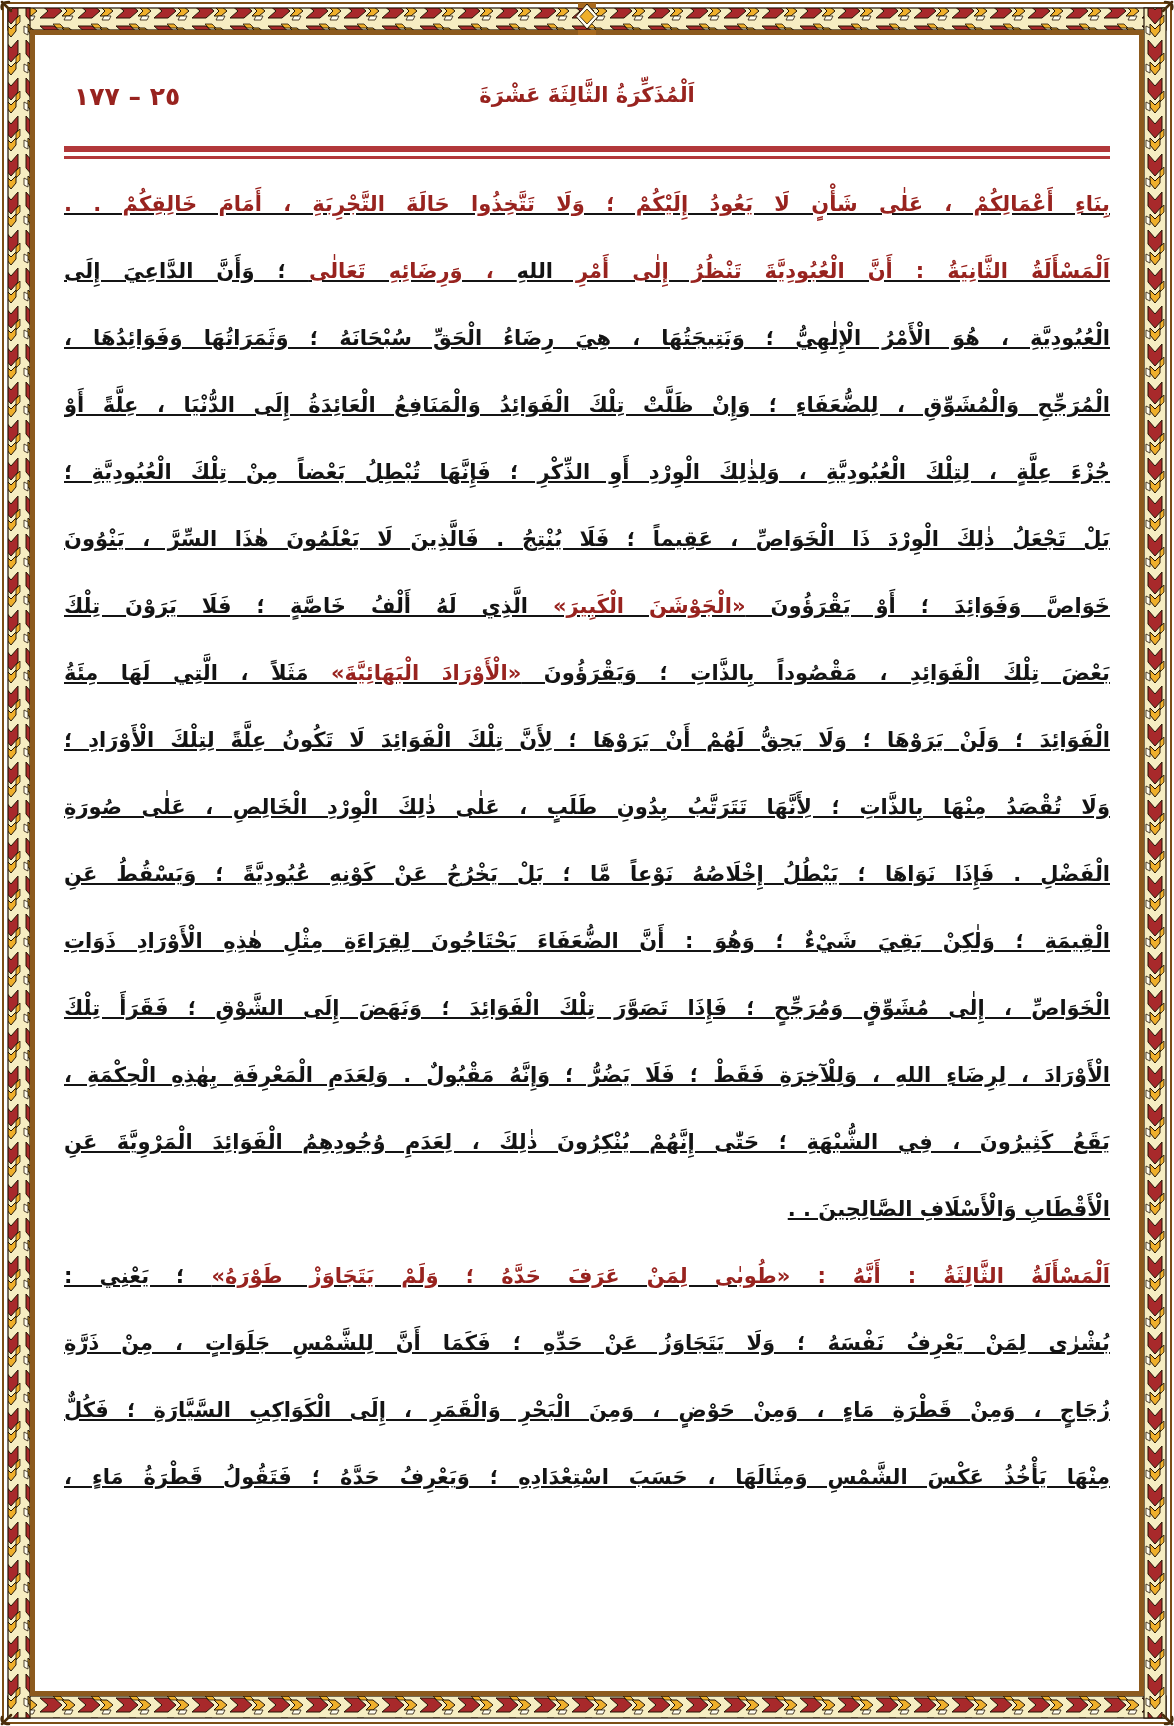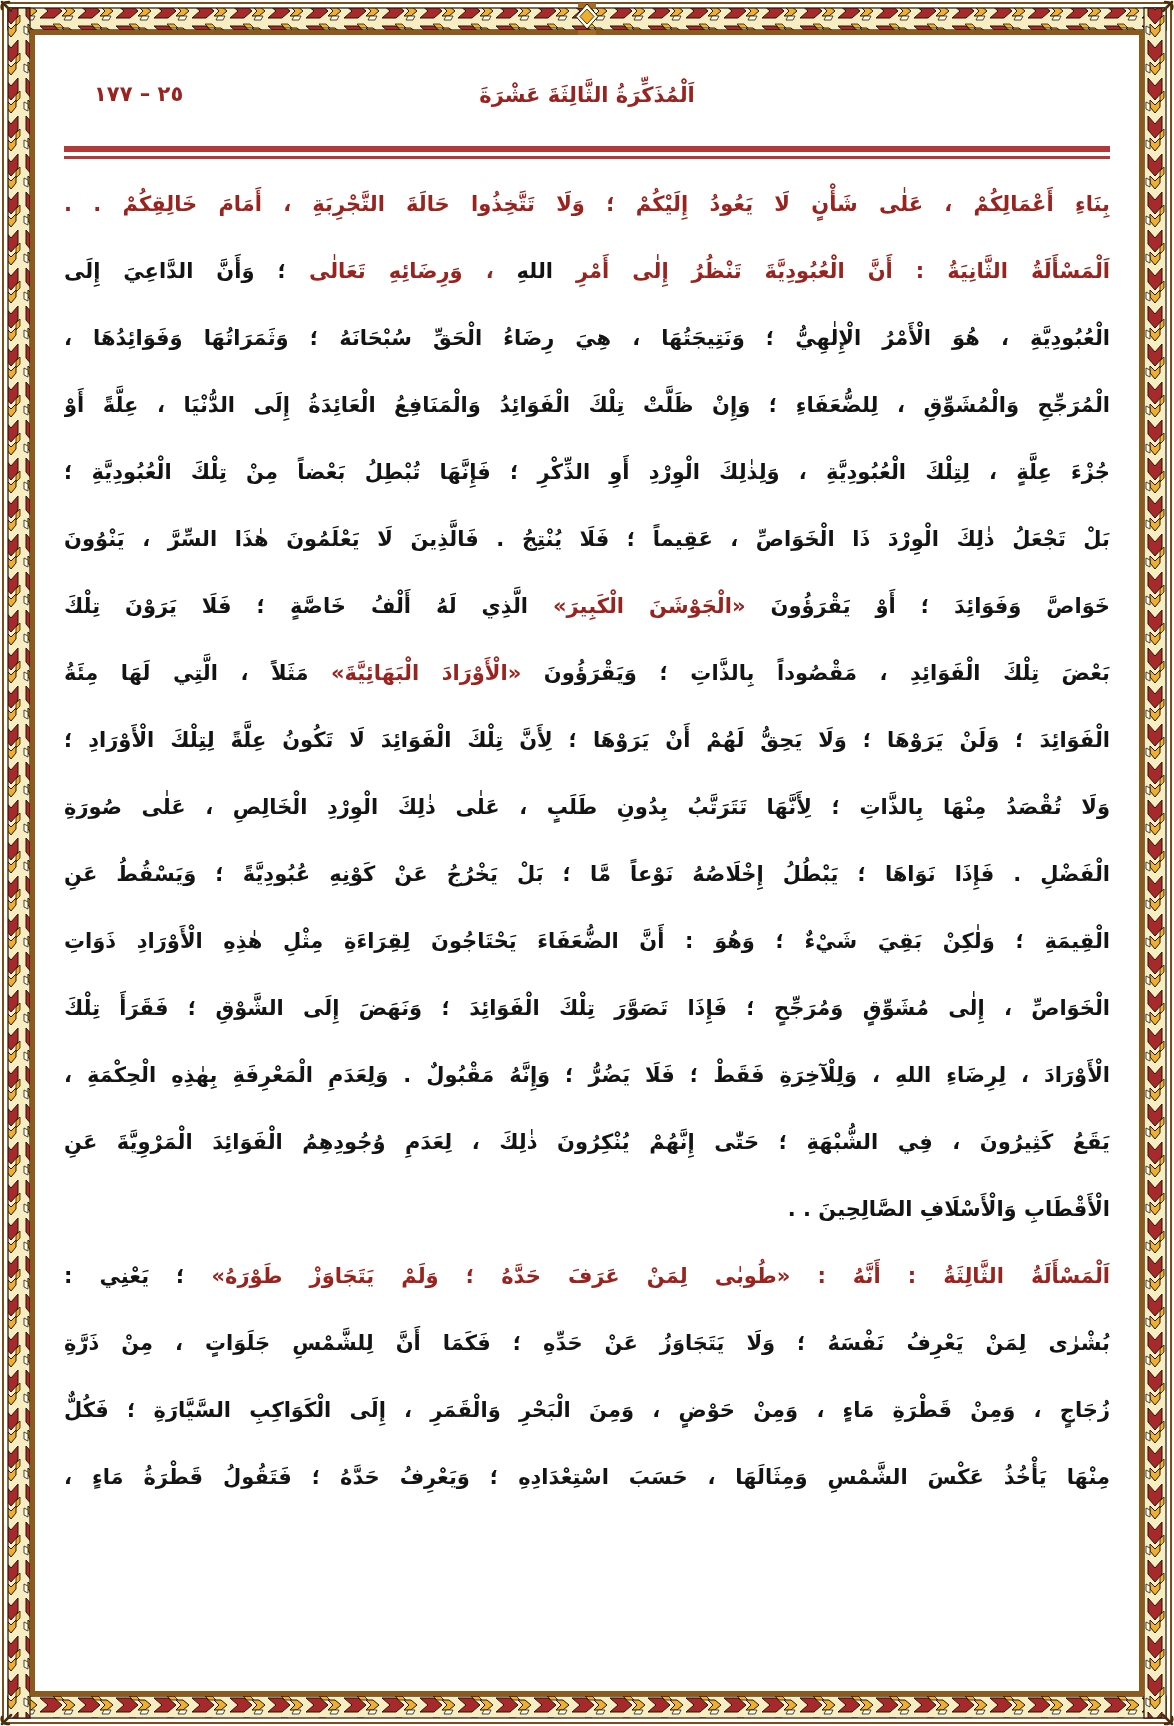--- a/index.html
+++ b/index.html
@@ -13,24 +13,23 @@
   .border-svg{position:absolute;left:0;top:0;width:1174px;height:1726px;}
   .content{
     position:absolute;
     left:38px;right:38px;top:38px;bottom:38px;
     padding:0 26px;
     direction:rtl;
   }
   .header{position:relative;}
   .page-number{
     position:absolute;left:10px;top:44px;
-    font-size:21px;font-weight:bold;
+    font-size:25px;font-weight:bold;
     color:var(--accent_red,#98231F);
     direction:rtl;
-    margin-left:20px;
   }
   .page-title{
     text-align:center;
     padding-top:34px;
     font-size:21px;line-height:46px;font-weight:bold;
     color:var(--accent_red,#98231F);
   }
   .double-rule{
     margin-top:28px;
     border-top:6px solid var(--rule_red,#B2383A);
@@ -39,21 +38,21 @@
     content:"";display:block;height:3px;margin-top:4px;
     background:var(--rule_red,#B2383A);
   }
   .body-text{
     margin-top:12px;
     font-size:21px;font-weight:bold;
     color:var(--text_black,#141414);
   }
   .line{
     height:67px;line-height:67px;overflow:hidden;
-    text-align:justify;text-align-last:justify;
+    text-align:justify;text-align-last:justify;text-decoration:underline;
   }
   .line.endp{text-align:right;text-align-last:right;}
   .red{color:var(--accent_red,#98231F);}
 </style>
 </head>
 <body>
 
 <div class="page">
 
   <svg class="border-svg" viewBox="0 0 1174 1726" aria-hidden="true">

